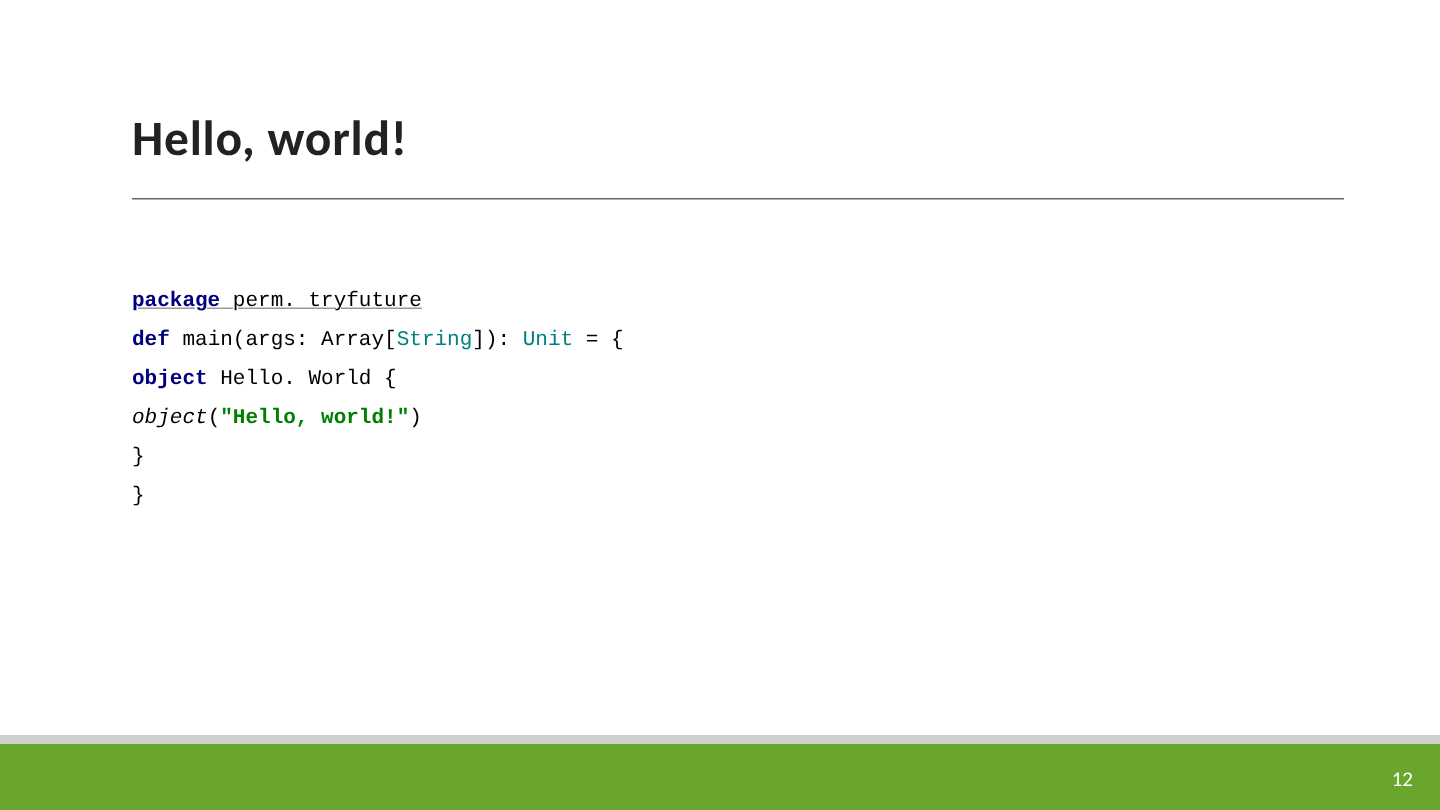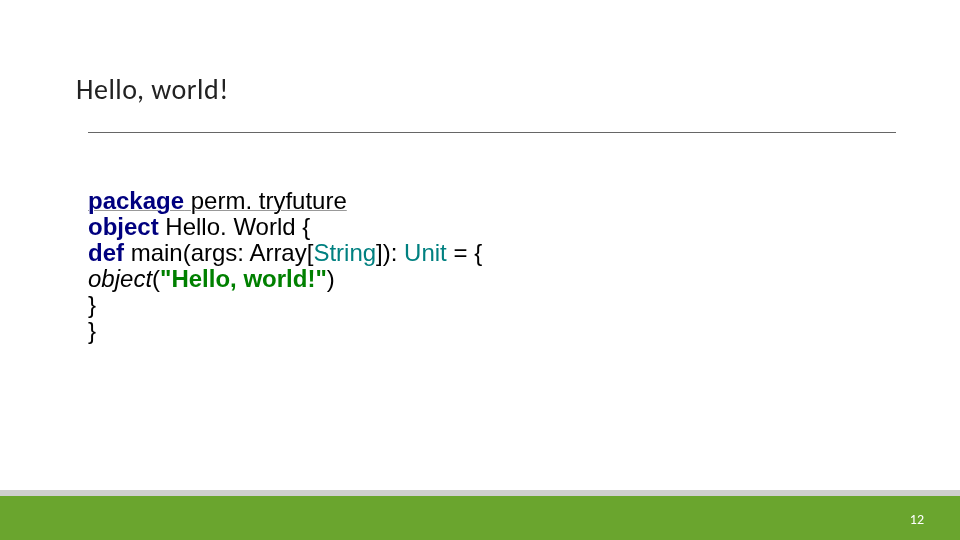--- a/index.html
+++ b/index.html
@@ -13,41 +13,41 @@
     overflow: hidden;
   }
   .slide {
     position: relative;
     width: 960px;
     height: 540px;
     box-sizing: border-box;
   }
   .title {
     position: absolute;
-    left: 76px;
+    left: 88px;
     top: 72px;
-    font-size: 28px;
-    font-weight: 400;
+    font-size: 33px;
+    font-weight: 700;
     color: #222;
     letter-spacing: 0.5px;
   }
   .rule {
     position: absolute;
     left: 88px;
     right: 64px;
     top: 132px;
     height: 0;
     border-top: 1px solid #666;
   }
   .code {
     position: absolute;
     left: 88px;
     top: 188px;
-    font-family: Liberation Sans, sans-serif;
-    font-size: 24px;
+    font-family: Liberation Mono, monospace;
+    font-size: 14px;
     line-height: 26px;
     color: #000;
   }
   .kw   { font-weight: bold; color: #00007f; }  
   .type { color: #008080; }                     
   .str  { color: #008000; font-weight: bold; }  
   .fn   { font-style: italic; }                 
   .plain{ color: #000; }
   .underline { text-decoration: underline; text-decoration-color: #999; text-decoration-thickness: 1px; }
 
@@ -62,44 +62,44 @@
   .footer-bar::before {
     content: "";
     position: absolute;
     left: 0; right: 0;
     top: -6px;
     height: 6px;
     background: #cfcfcf;
   }
   .page-num {
     position: absolute;
-    right: 36px;
+    right: 18px;
     bottom: 12px;
     color: #ffffff;
     font-size: 14px;
   }
 </style>
 </head>
 <body>
 
 <div class="slide">
 
   <div class="title">Hello, world!</div>
   <div class="rule"></div>
 
   <div class="code">
     <div class="underline">
       <span class="kw">package</span><span class="plain"> perm. tryfuture</span>
     </div>
     <div></div>
     <div>
-      <span class="kw">object</span><span class="plain"> Hello. World {</span>
+      <span class="plain">  </span><span class="kw">def</span><span class="plain"> main(args: Array[</span><span class="type">String</span><span class="plain">]): </span><span class="type">Unit</span><span class="plain"> = {</span>
     </div>
     <div>
-      <span class="plain">  </span><span class="kw">def</span><span class="plain"> main(args: Array[</span><span class="type">String</span><span class="plain">]): </span><span class="type">Unit</span><span class="plain"> = {</span>
+      <span class="kw">object</span><span class="plain"> Hello. World {</span>
     </div>
     <div>
       <span class="plain">   </span><span class="fn">object</span><span class="plain">(</span><span class="str">"Hello, world!"</span><span class="plain">)</span>
     </div>
     <div class="plain">  }</div>
     <div class="plain">}</div>
   </div>
 
   <div class="footer-bar">
     <div class="page-num">12</div>

